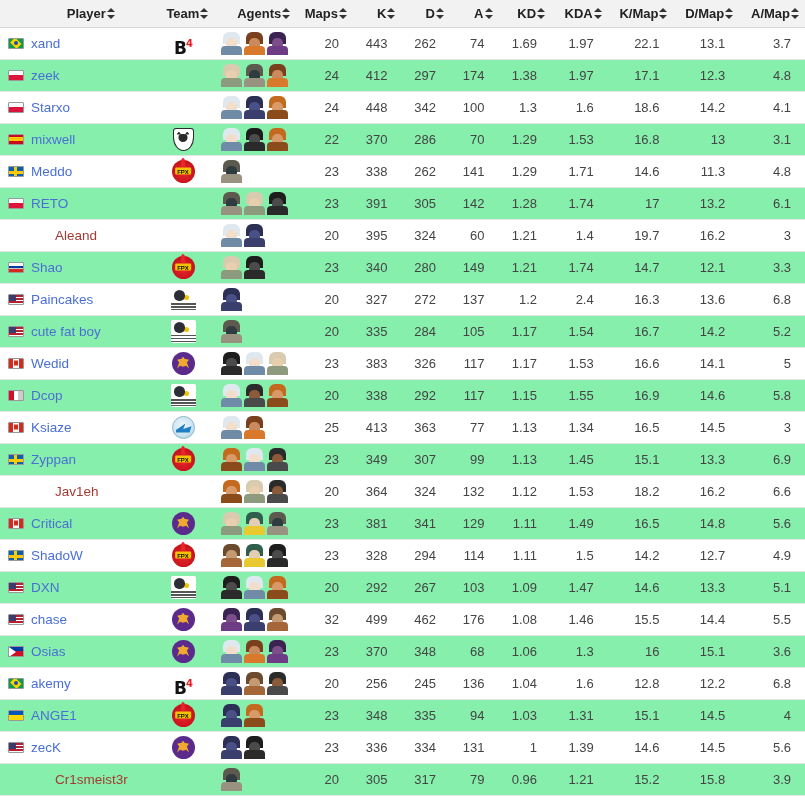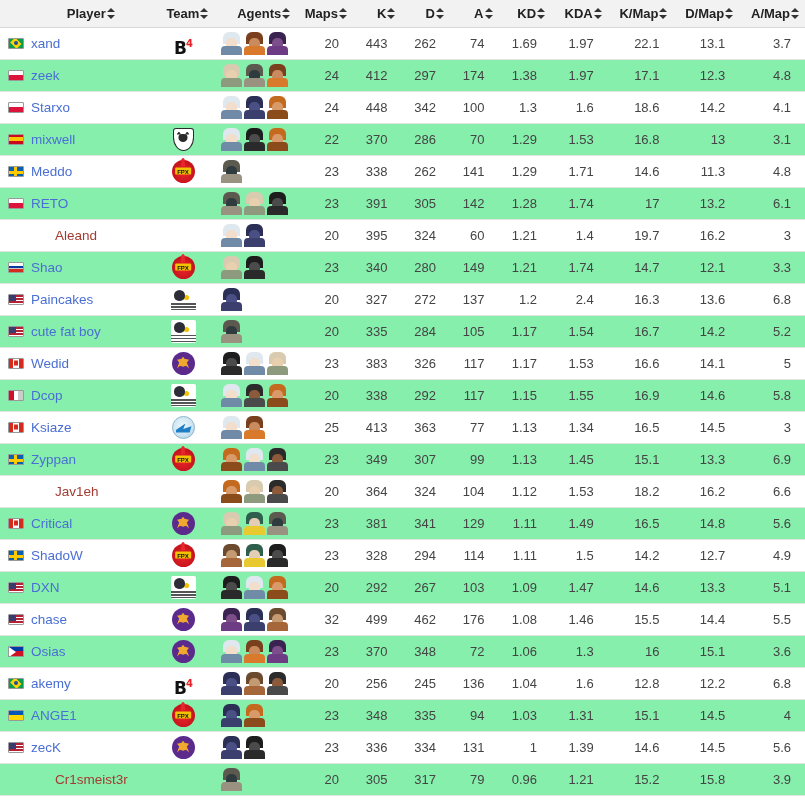--- a/index.html
+++ b/index.html
@@ -785,21 +785,21 @@
             <span class="agent ag-raze">
               <span class="hair"></span>
               <span class="face"></span>
               <span class="body"></span>
             </span>
           </span>
         </td>
         <td class="col-maps">20</td>
         <td class="col-k">364</td>
         <td class="col-d">324</td>
-        <td class="col-a">104</td>
+        <td class="col-a">132</td>
         <td class="col-kd">1.12</td>
         <td class="col-kda">1.53</td>
         <td class="col-kmap">18.2</td>
         <td class="col-dmap">16.2</td>
         <td class="col-amap">6.6</td>
       </tr>
       <tr class="alt">
         <td class="col-player">
           <span class="player-cell">
             <span class="flag f-ca"></span>
@@ -970,21 +970,21 @@
             <span class="agent ag-astra">
               <span class="hair"></span>
               <span class="face"></span>
               <span class="body"></span>
             </span>
           </span>
         </td>
         <td class="col-maps">23</td>
         <td class="col-k">370</td>
         <td class="col-d">348</td>
-        <td class="col-a">72</td>
+        <td class="col-a">68</td>
         <td class="col-kd">1.06</td>
         <td class="col-kda">1.3</td>
         <td class="col-kmap">16</td>
         <td class="col-dmap">15.1</td>
         <td class="col-amap">3.6</td>
       </tr>
       <tr class="">
         <td class="col-player">
           <span class="player-cell">
             <span class="flag f-br"></span>

